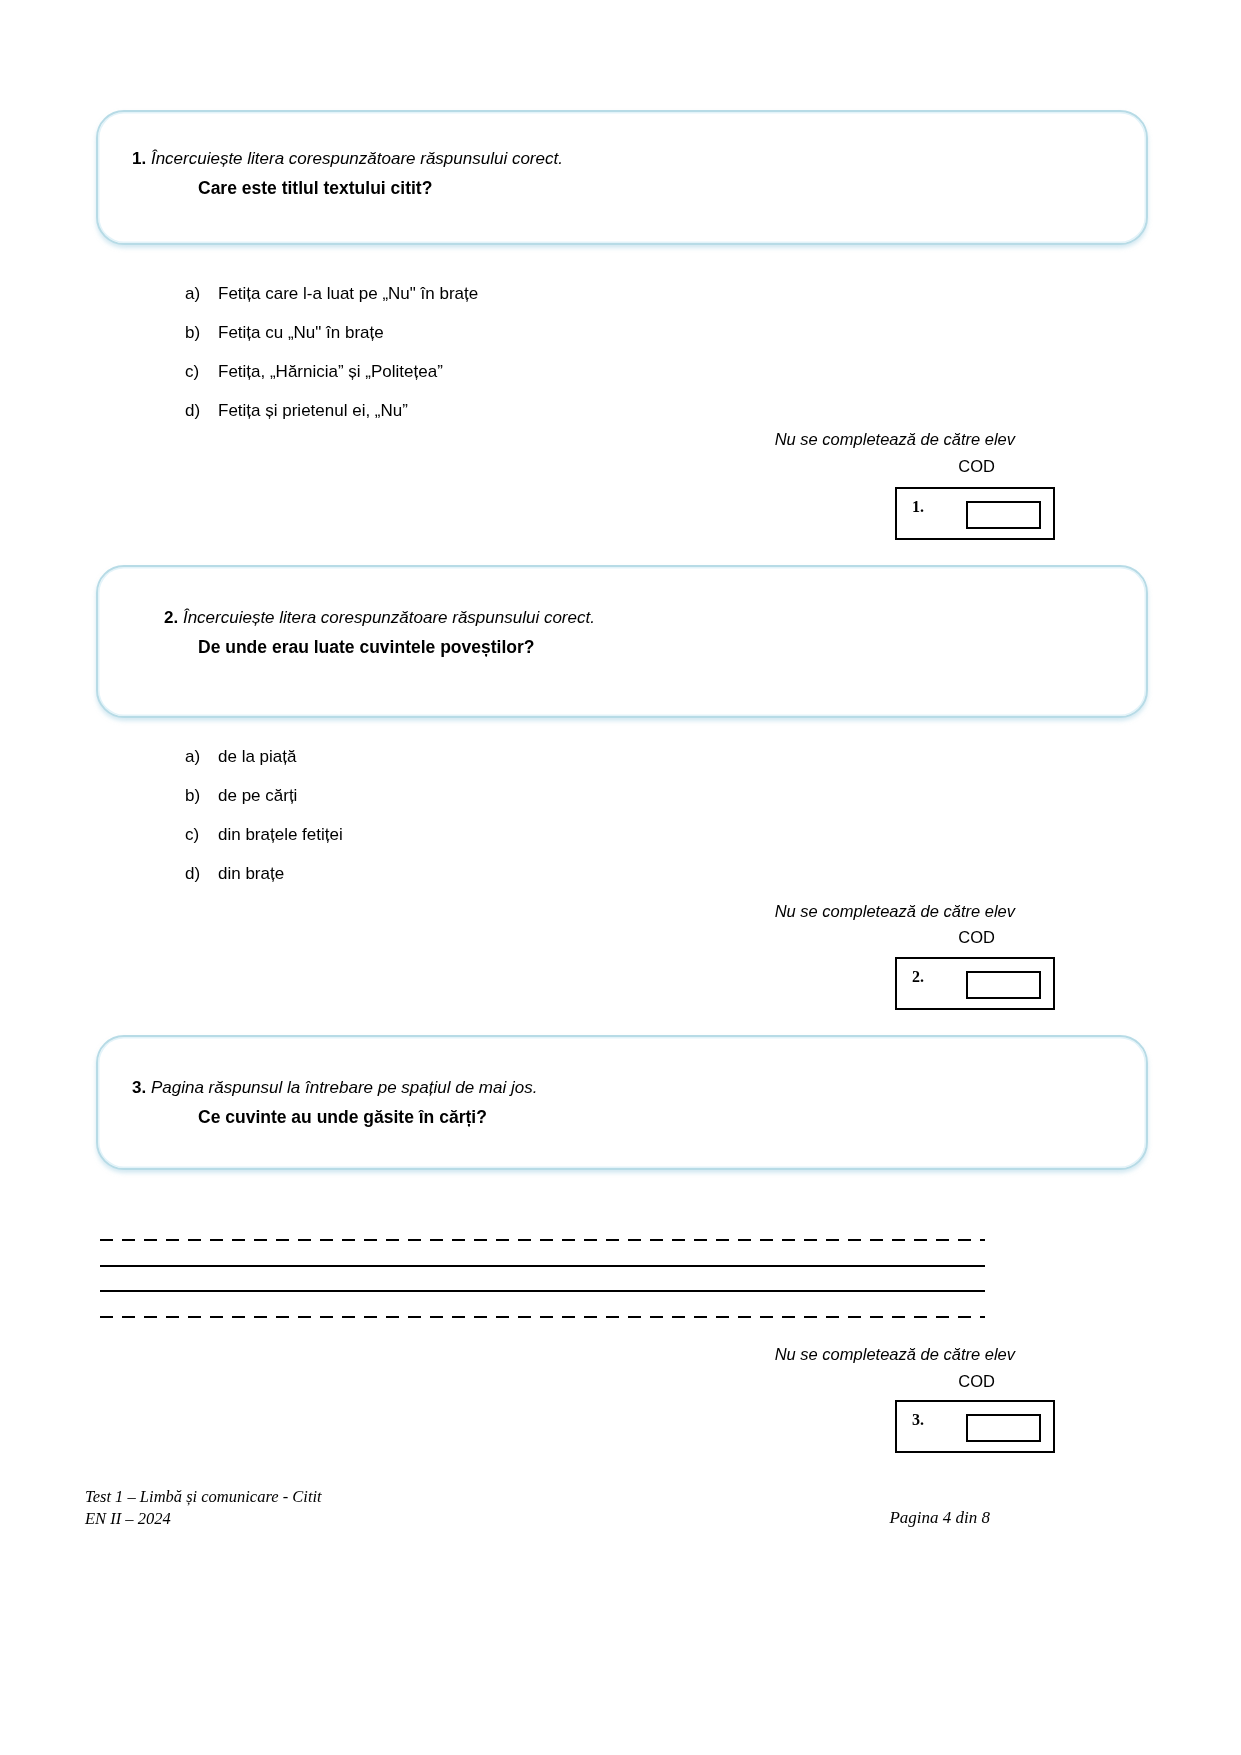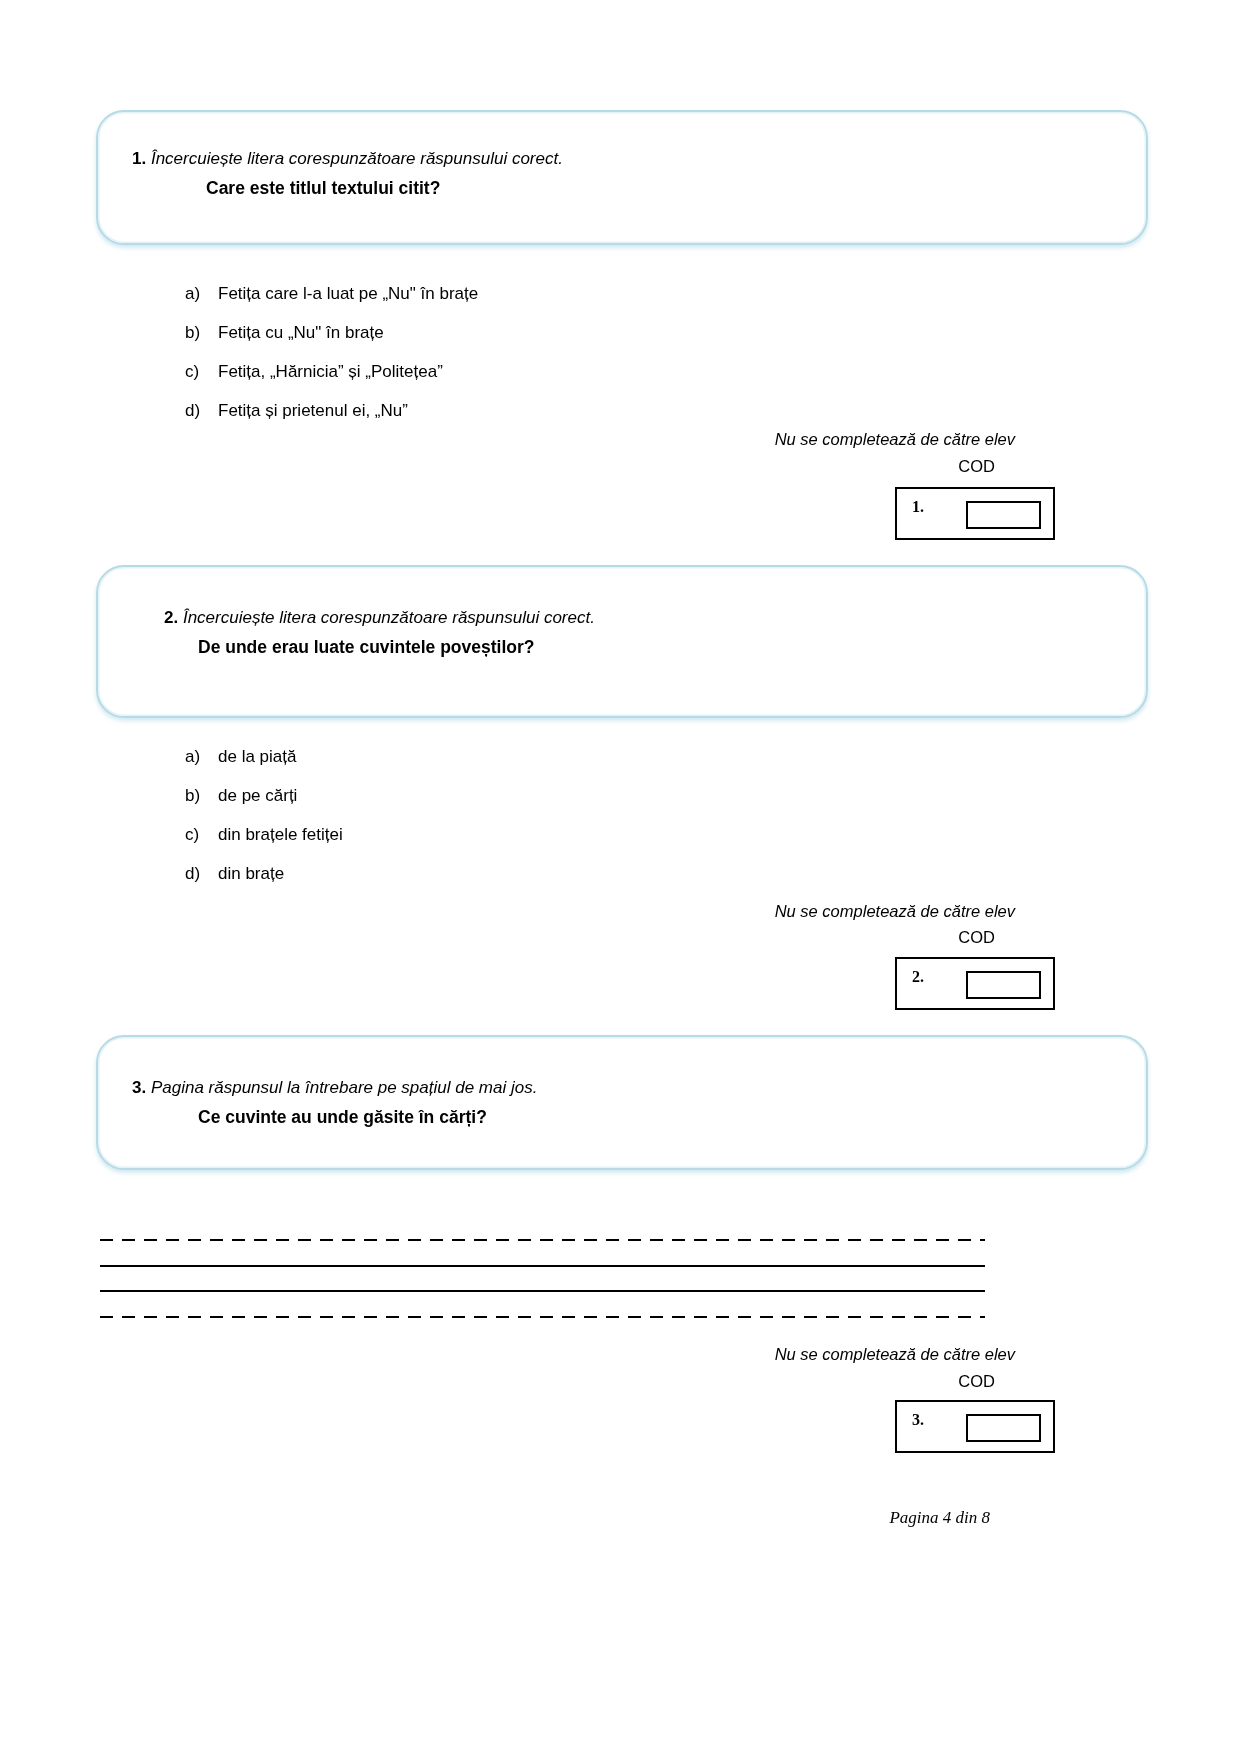--- a/index.html
+++ b/index.html
@@ -70,21 +70,21 @@
 <body>
 
 <div class="page">
 
   <section class="qsection" style="top:110px;">
     <div class="qbox" style="height:135px;">
       <div class="qline1" style="top:36px;">
         <span class="qnum">1.</span>
         <span class="qinstr">Încercuiește litera corespunzătoare răspunsului corect.</span>
       </div>
-      <div class="qprompt" style="top:66px;margin-left:8px;">Care este titlul textului citit?</div>
+      <div class="qprompt" style="top:66px;">Care este titlul textului citit?</div>
     </div>
     <div class="options" style="top:164px;">
       <div class="opt">
         <span class="opt-letter">a)</span>
         <span class="opt-text">Fetița care l-a luat pe „Nu" în brațe</span>
       </div>
       <div class="opt">
         <span class="opt-letter">b)</span>
         <span class="opt-text">Fetița cu „Nu" în brațe</span>
       </div>
@@ -154,17 +154,21 @@
     <div class="wline dashed" style="top:281px;"></div>
 
     <div class="admin-note" style="top:310px;">Nu se completează de către elev</div>
     <div class="cod-label" style="top:337px;">COD</div>
     <div class="codbox" style="top:365px;">
       <span class="cod-num">3.</span>
       <span class="cod-inner"></span>
     </div>
   </section>
 
+  <div class="footer-left">
+    <div>Test 1 – Limbă și comunicare - Citit</div>
+    <div>EN II – 2024</div>
+  </div>
   <div class="footer-right">Pagina 4 din 8</div>
 
   <div class="next-box-peek"></div>
 
 </div>
 
 </body></html>

